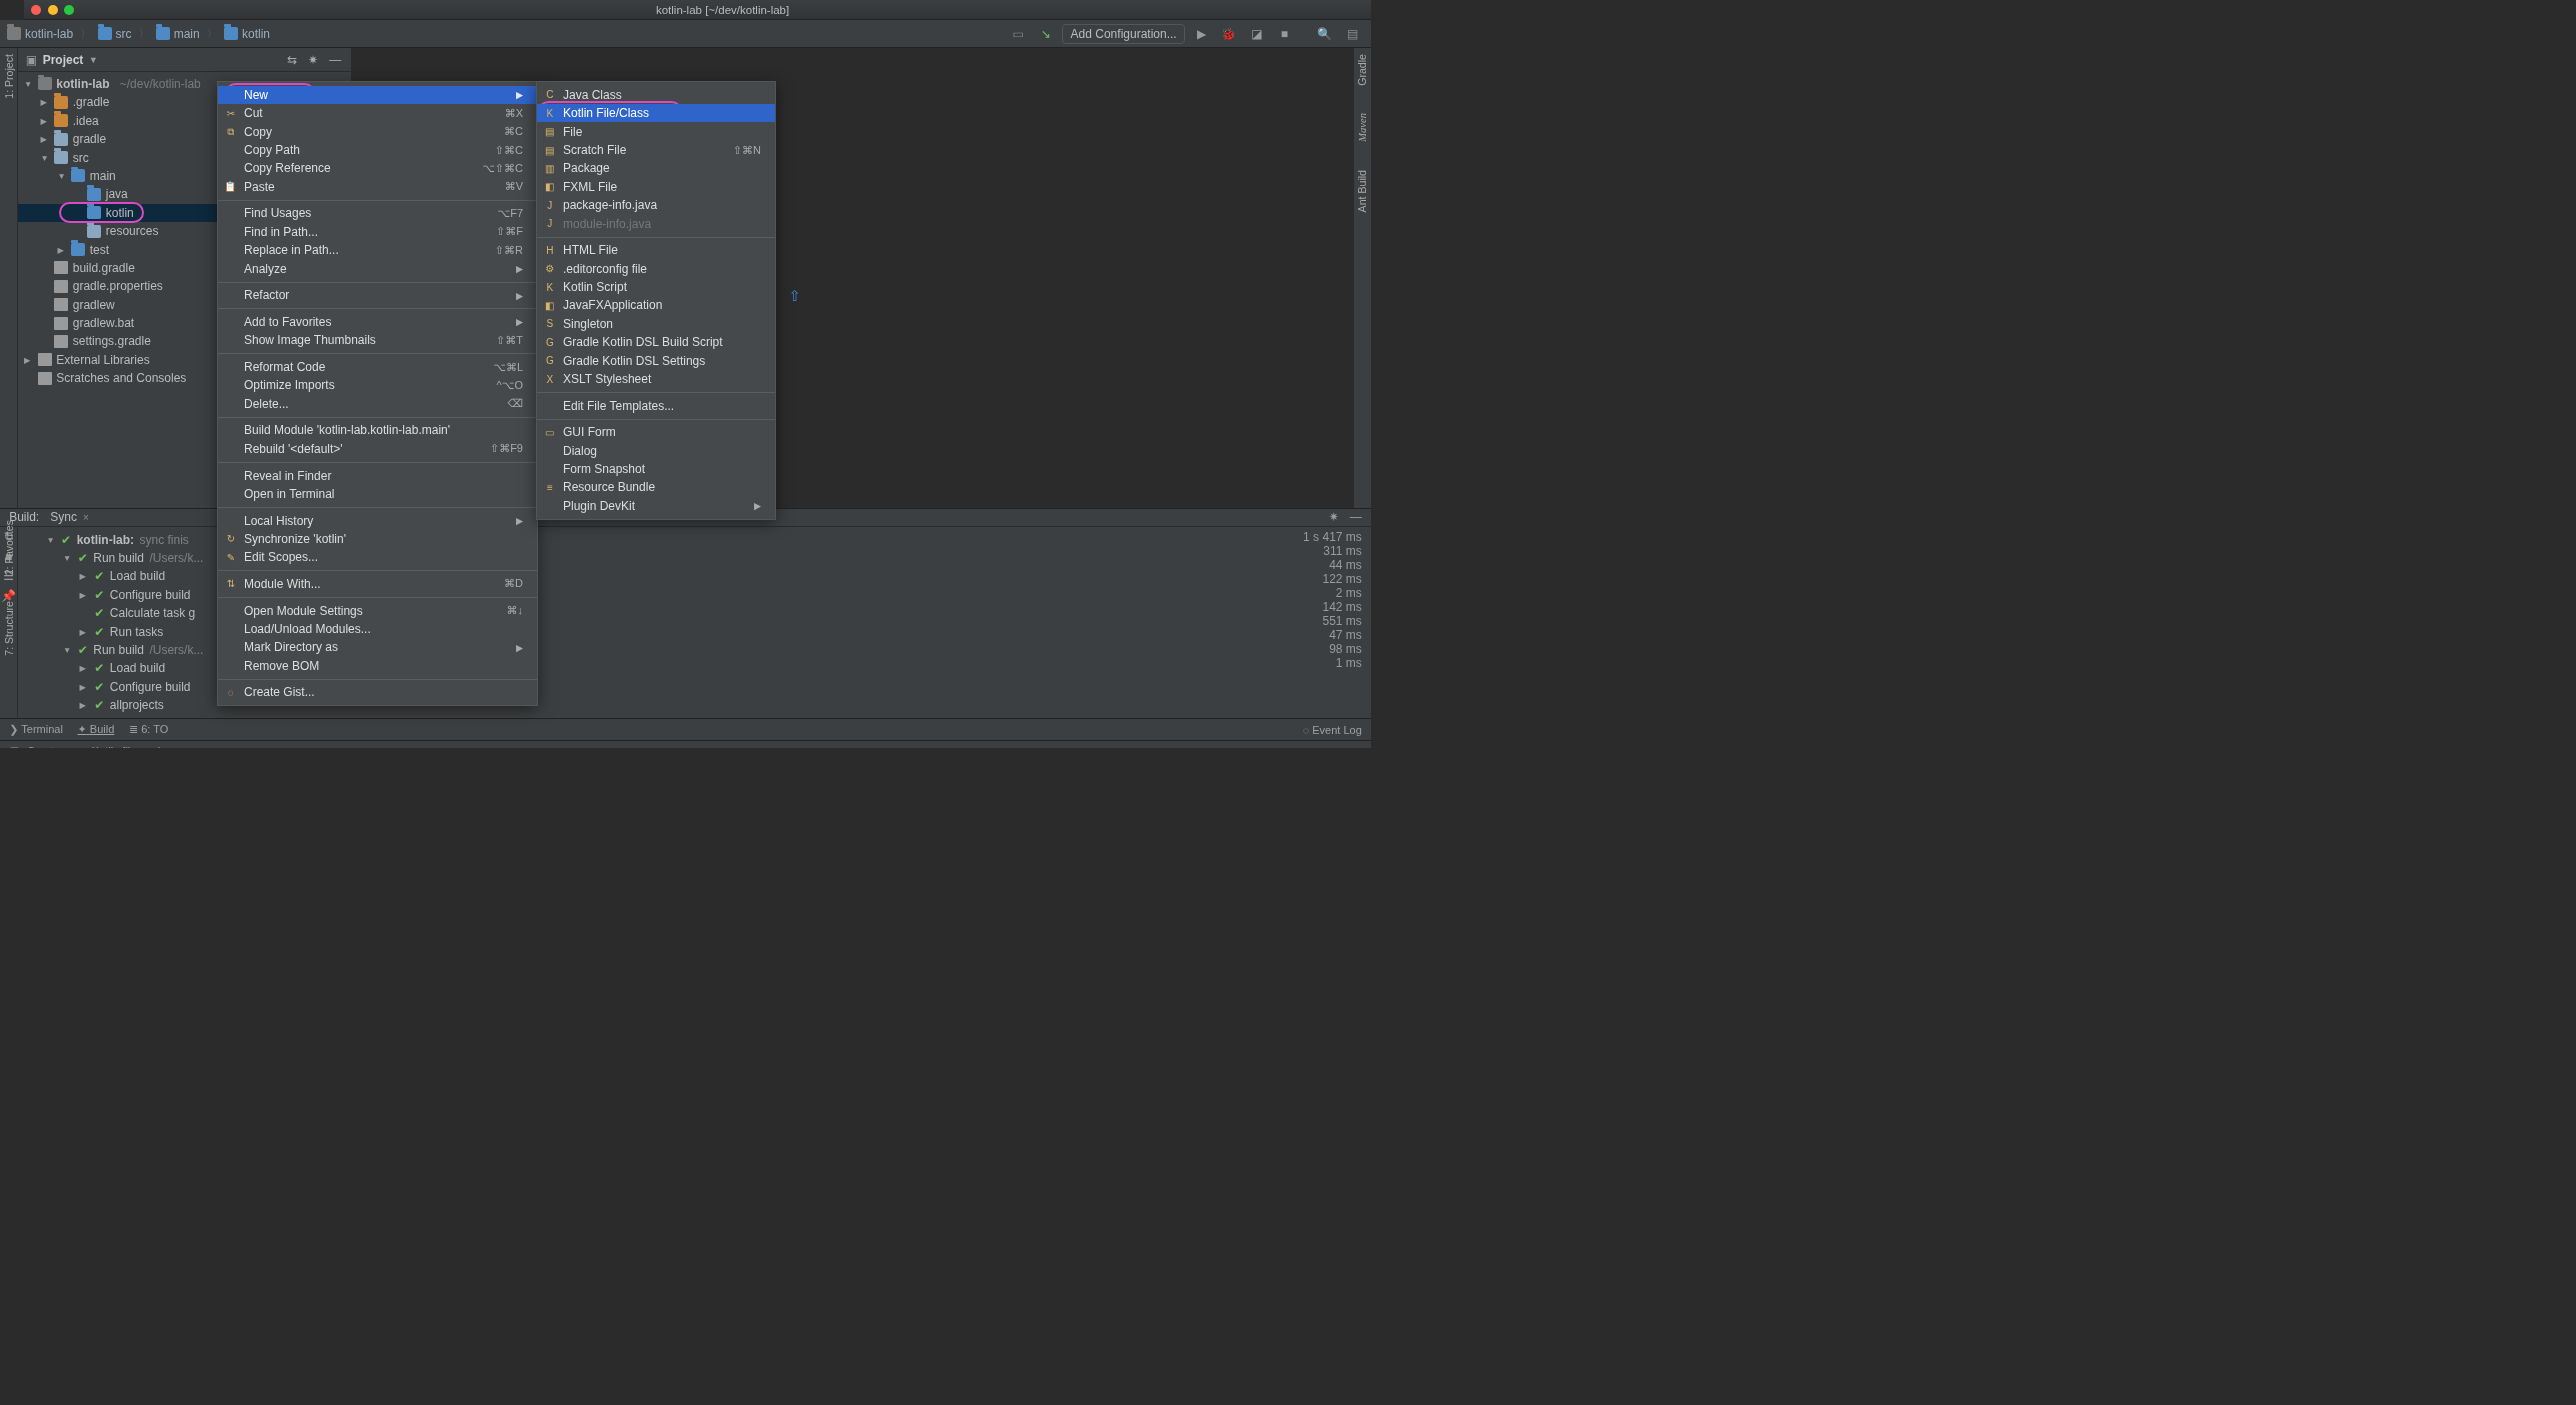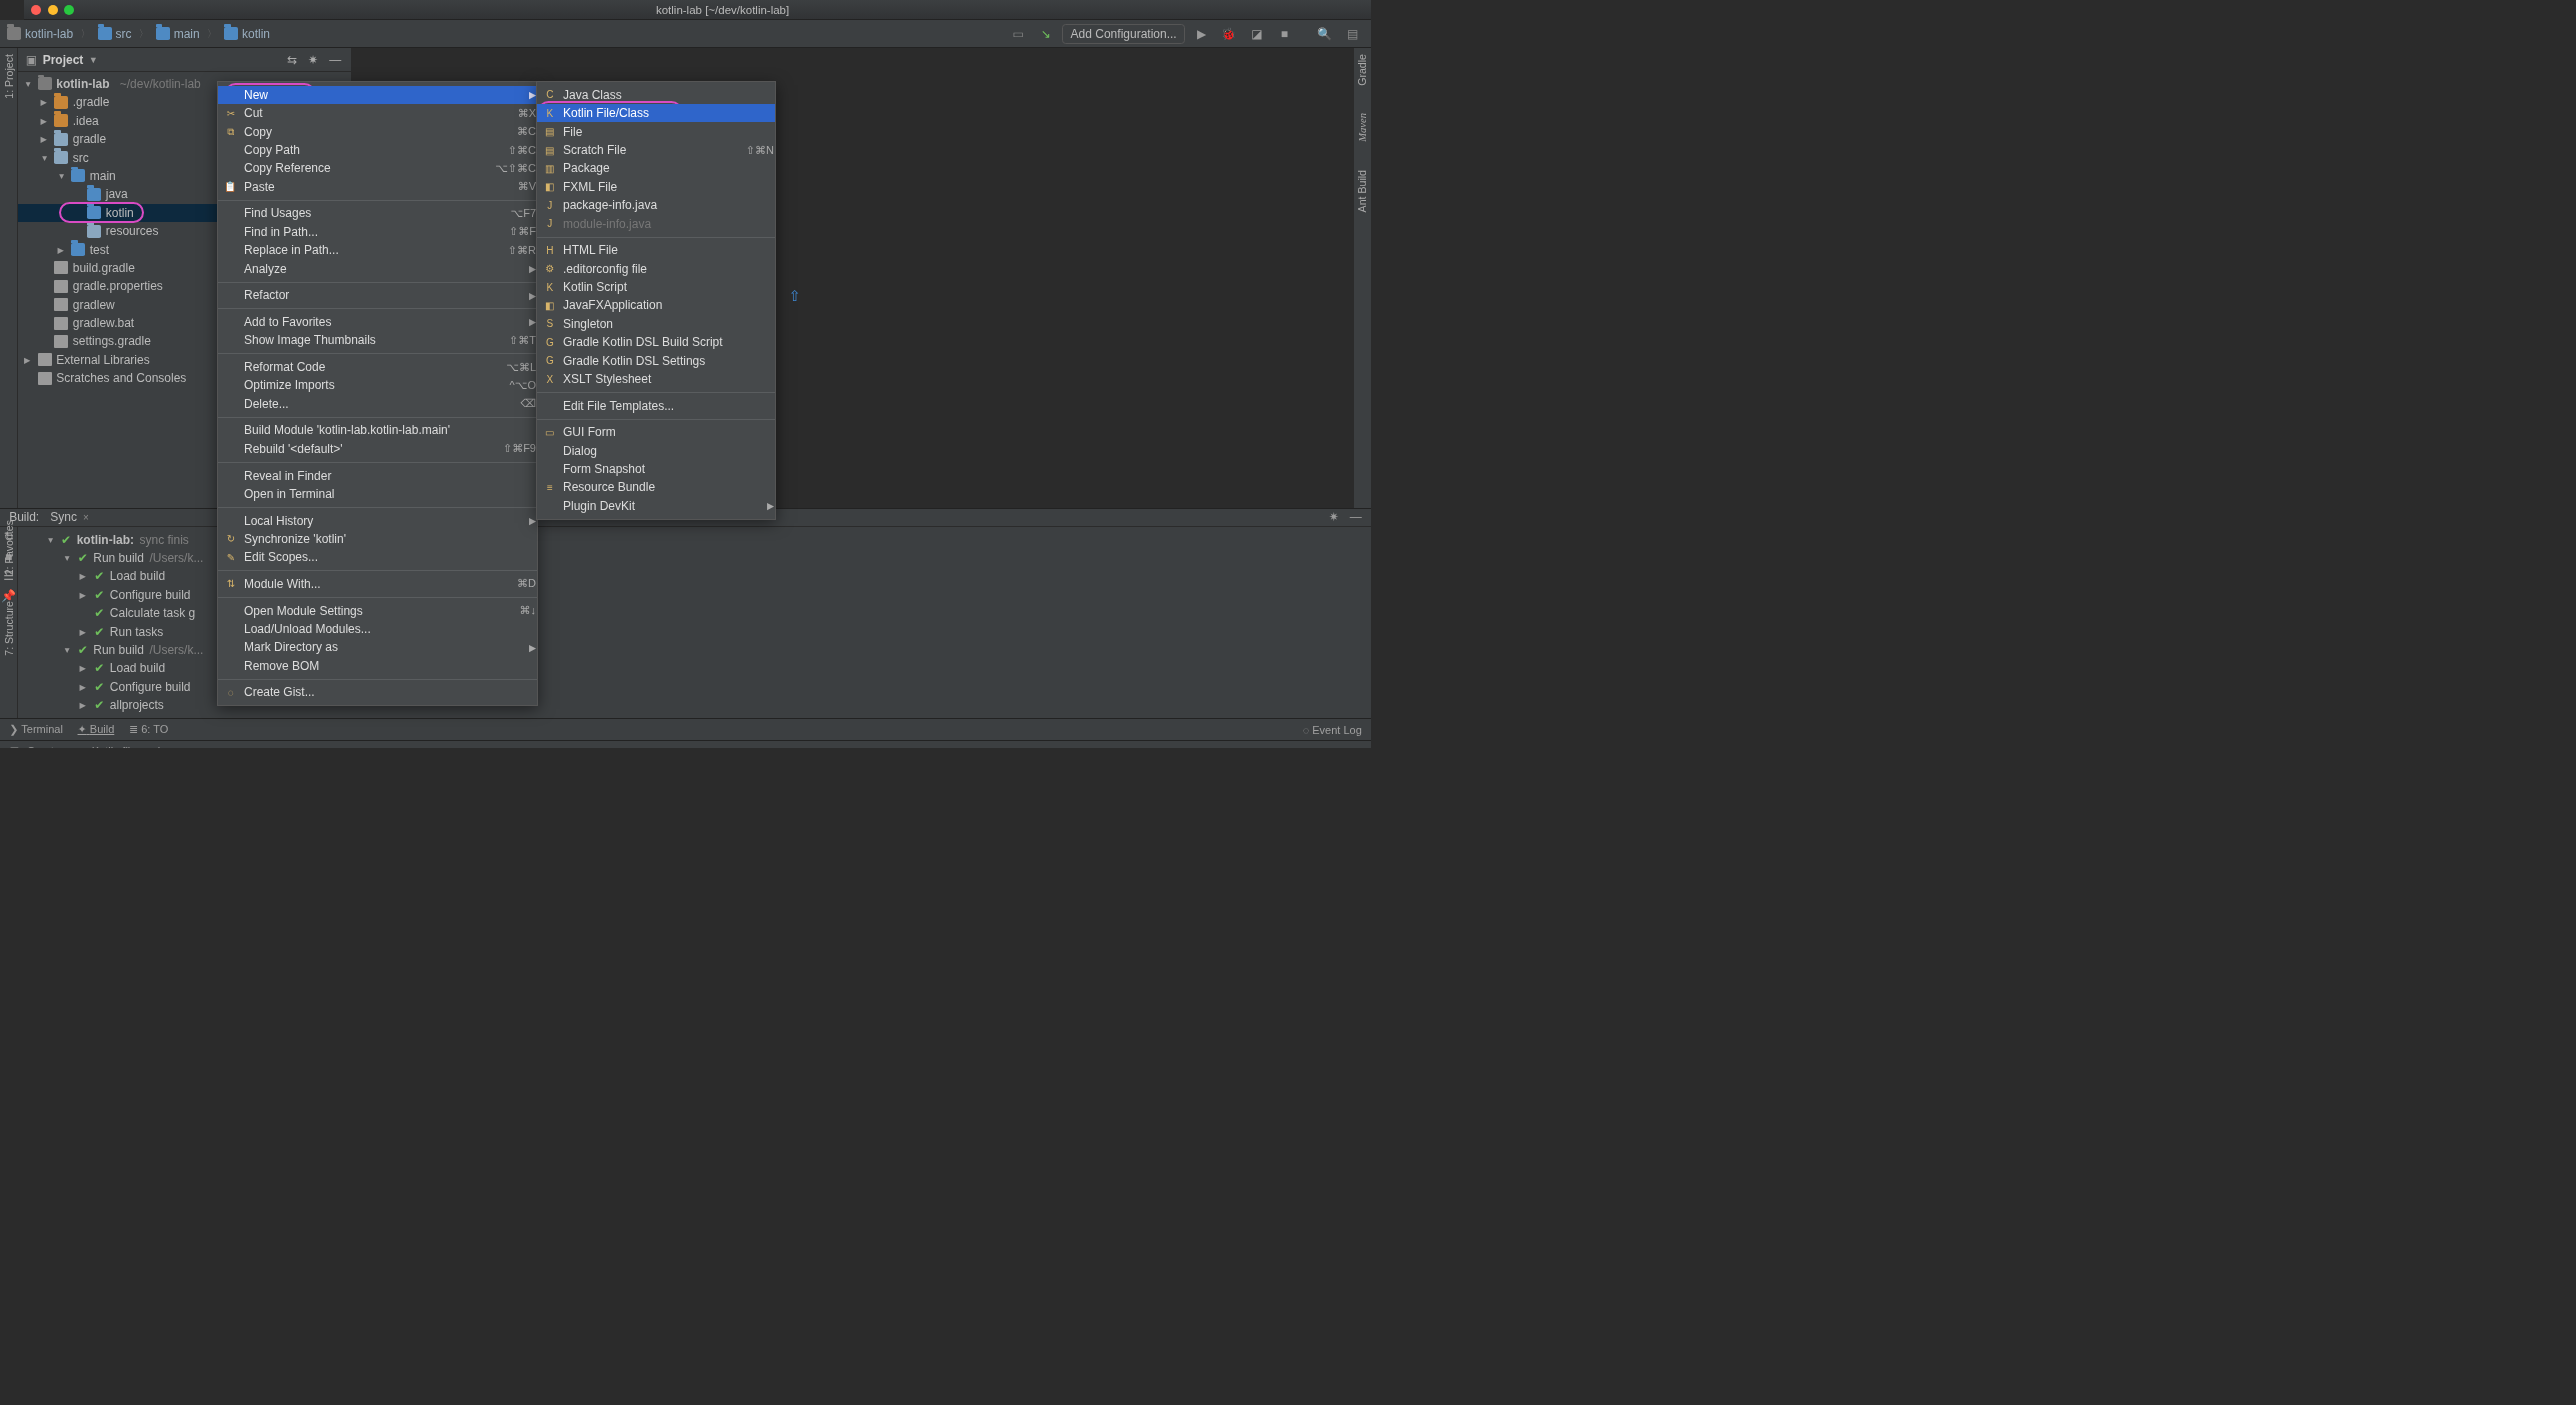--- a/index.html
+++ b/index.html
@@ -109,21 +109,21 @@
     display:flex;align-items:center;gap:14.7px;padding:0 9.2px;font-size:11px;color:#a0a0a0}
   .bottombar .active{text-decoration:underline}
 
   
   .statusbar{height:20px;background:#3c3f41;border-top:0.9px solid #222;
     display:flex;align-items:center;padding:0 9.2px;color:#9a9a9a;font-size:11px}
 
   
   .ctx{position:absolute;background:#46494b;border:0.9px solid #555;
     box-shadow:0 3.7px 14.7px rgba(0,0,0,.5);padding:3.7px 0;}
-  .ctx .mi{display:flex;align-items:center;height:18.4px;padding:0 1px 0 26px;
+  .ctx .mi{display:flex;align-items:center;height:18.4px;padding:0 14px 0 26px;
     color:#ddd;position:relative;white-space:nowrap;gap:9.2px}
   .ctx .mi .sc{margin-left:auto;color:#aaa;padding-left:22px;font-size:11px}
   .ctx .mi .sub{margin-left:auto;color:#aaa;padding-left:37px;font-size:9.2px}
   .ctx .mi.hl{background:#2f65ca;color:#fff}
   .ctx .mi.hl .sc,.ctx .mi.hl .sub{color:#e8e8ff}
   .ctx .mi.dis{color:#777}
   .ctx .sep{height:0.9px;background:#5a5d5f;margin:3.7px 0}
   .ctx .mi .ico{position:absolute;left:5.5px;width:14.7px;height:14.7px;
     display:flex;align-items:center;justify-content:center;color:#d7b46a;font-size:10px}
 
@@ -372,20 +372,32 @@
           <span class="arrow">▶</span>
           <span class="tick">✔</span>
         <span>Configure build</span>
         </div>
       <div class="brow" style="--lv:2">
           <span class="arrow">▶</span>
           <span class="tick">✔</span>
         <span>allprojects</span>
         </div>
     </div>
+    <div class="build-times">
+      <div>1 s 417 ms</div>
+      <div>311 ms</div>
+      <div>44 ms</div>
+      <div>122 ms</div>
+      <div>2 ms</div>
+      <div>142 ms</div>
+      <div>551 ms</div>
+      <div>47 ms</div>
+      <div>98 ms</div>
+      <div>1 ms</div>
+    </div>
   </div>
 </div>
 
 <div class="bottombar">
   <span>
     <span class="grey">❯</span>
     <span>Terminal</span>
   </span>
   <span class="active">
     <span class="grey">✦</span>

